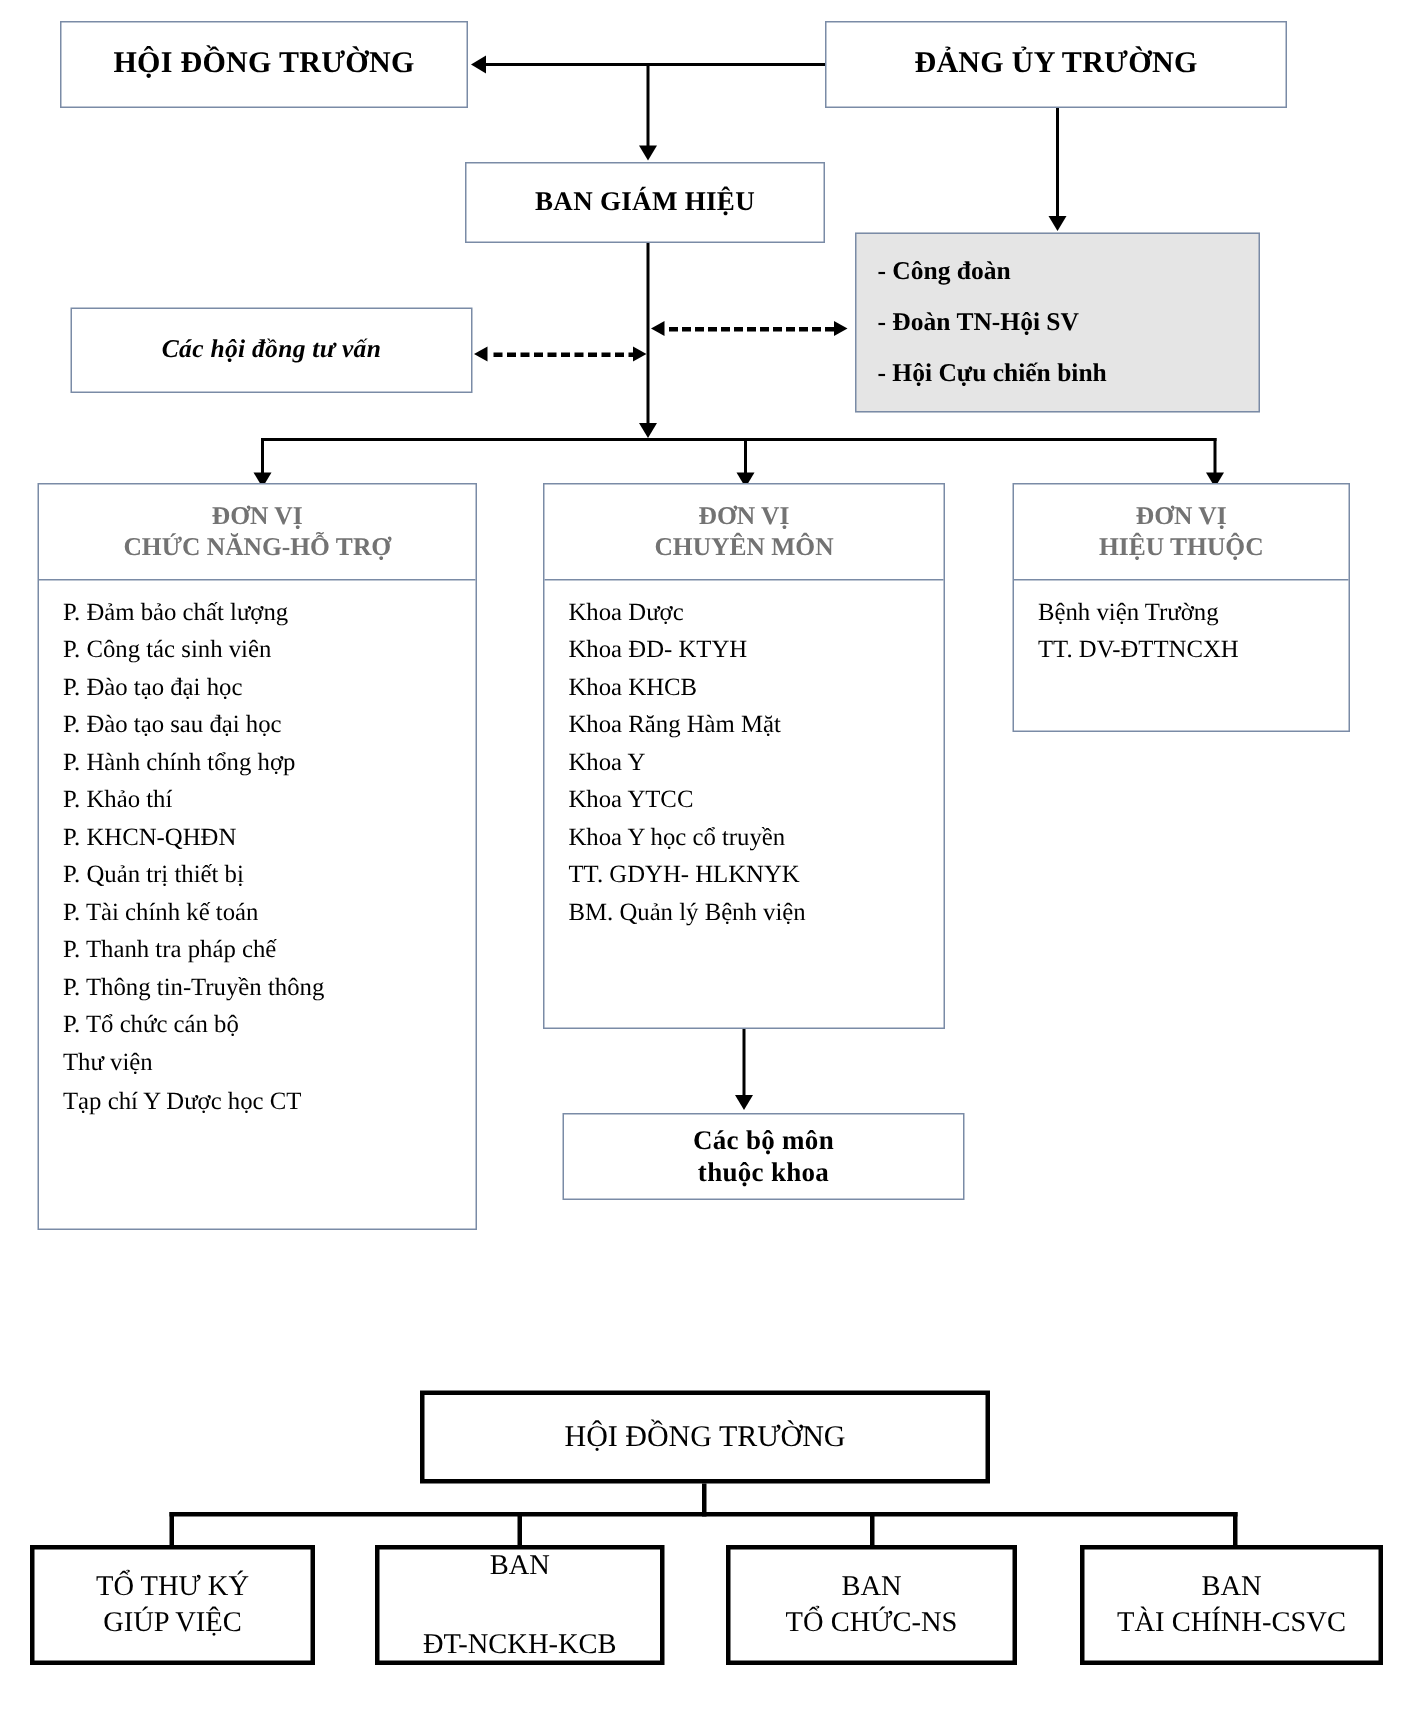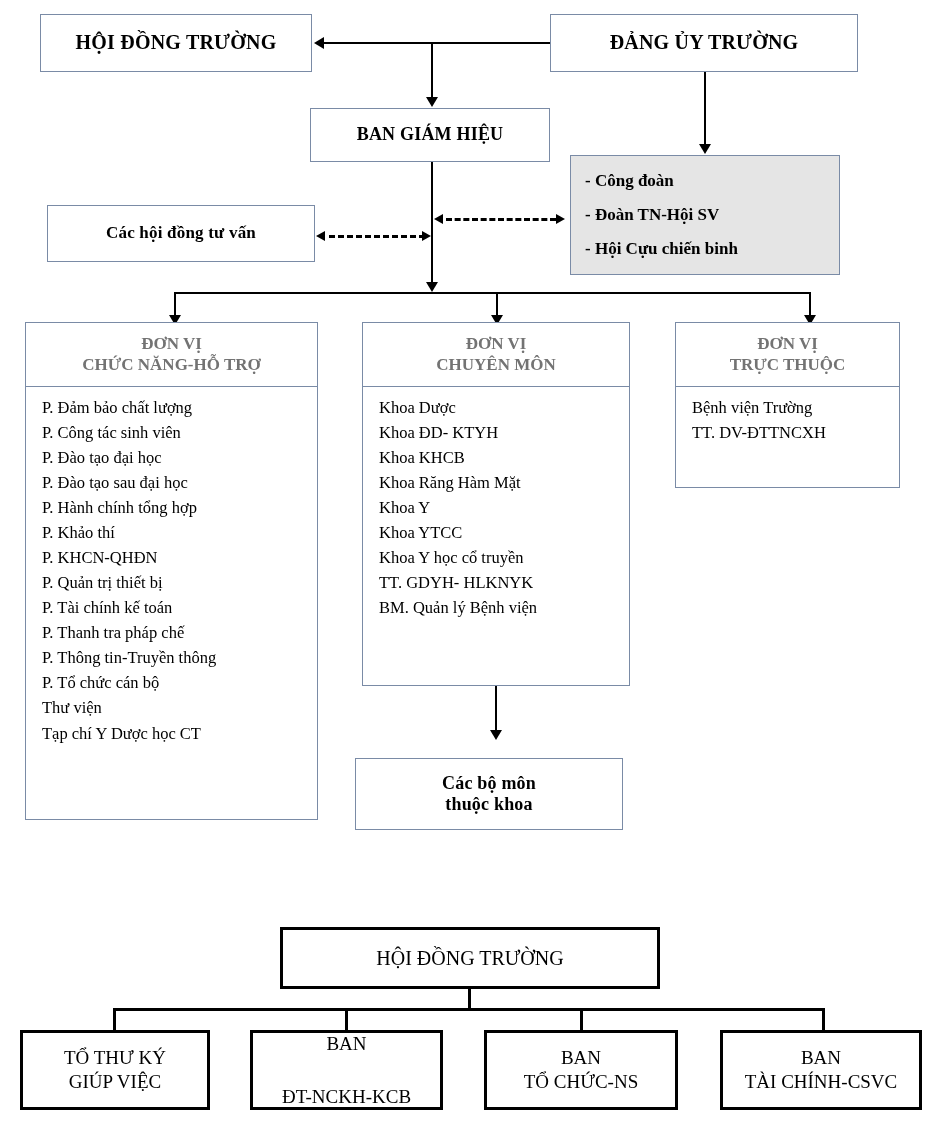--- a/index.html
+++ b/index.html
@@ -34,21 +34,21 @@
   .box-heavy {
     border: 3px solid #000000;
   }
   .ttl {
     font-weight: bold;
     letter-spacing: 0.2px;
     line-height: 1.18;
   }
   .ttl-20 { font-size: 20px; }
   .ttl-18 { font-size: 18px; }
-  .ttl-17 { font-size: 17px; }
+  .ttl-17 { font-size: 17px; font-style: italic; }
 
   
   .card {
     position: absolute;
     box-sizing: border-box;
     border: 1px solid #7a8ba6;
     background: #ffffff;
     display: flex;
     flex-direction: column;
   }
@@ -229,32 +229,32 @@
       <div class="row">Khoa YTCC</div>
       <div class="row">Khoa Y học cổ truyền</div>
       <div class="row">TT. GDYH- HLKNYK</div>
       <div class="row">BM. Quản lý Bệnh viện</div>
     </div>
   </div>
 
   <div class="card" style="left:675px; top:322px; width:225px; height:166px;">
     <div class="card-head">
       <div>ĐƠN VỊ</div>
-      <div>TRỰC THUỘC</div>
+      <div>HIỆU THUỘC</div>
     </div>
     <div class="card-body">
       <div class="row">Bệnh viện Trường</div>
       <div class="row">TT. DV-ĐTTNCXH</div>
     </div>
   </div>
 
   <div class="ln ln-v" style="left:495px; top:686px; height:46px;"></div>
   <div class="ar ar-down" style="left:490px; top:730px;"></div>
 
-  <div class="box box-thin" style="left:355px; top:742px; width:268px; height:72px;margin-top:16px;">
+  <div class="box box-thin" style="left:375px; top:742px; width:268px; height:58px;">
     <div class="ttl ttl-18">Các bộ môn</div>
     <div class="ttl ttl-18">thuộc khoa</div>
   </div>
 
   <div class="box box-heavy" style="left:280px; top:927px; width:380px; height:62px;">
     <div style="font-size:20px; line-height:1.2;">HỘI ĐỒNG TRƯỜNG</div>
   </div>
 
   <div class="ln ln-v3" style="left:468px; top:989px; height:22px;"></div>
 

